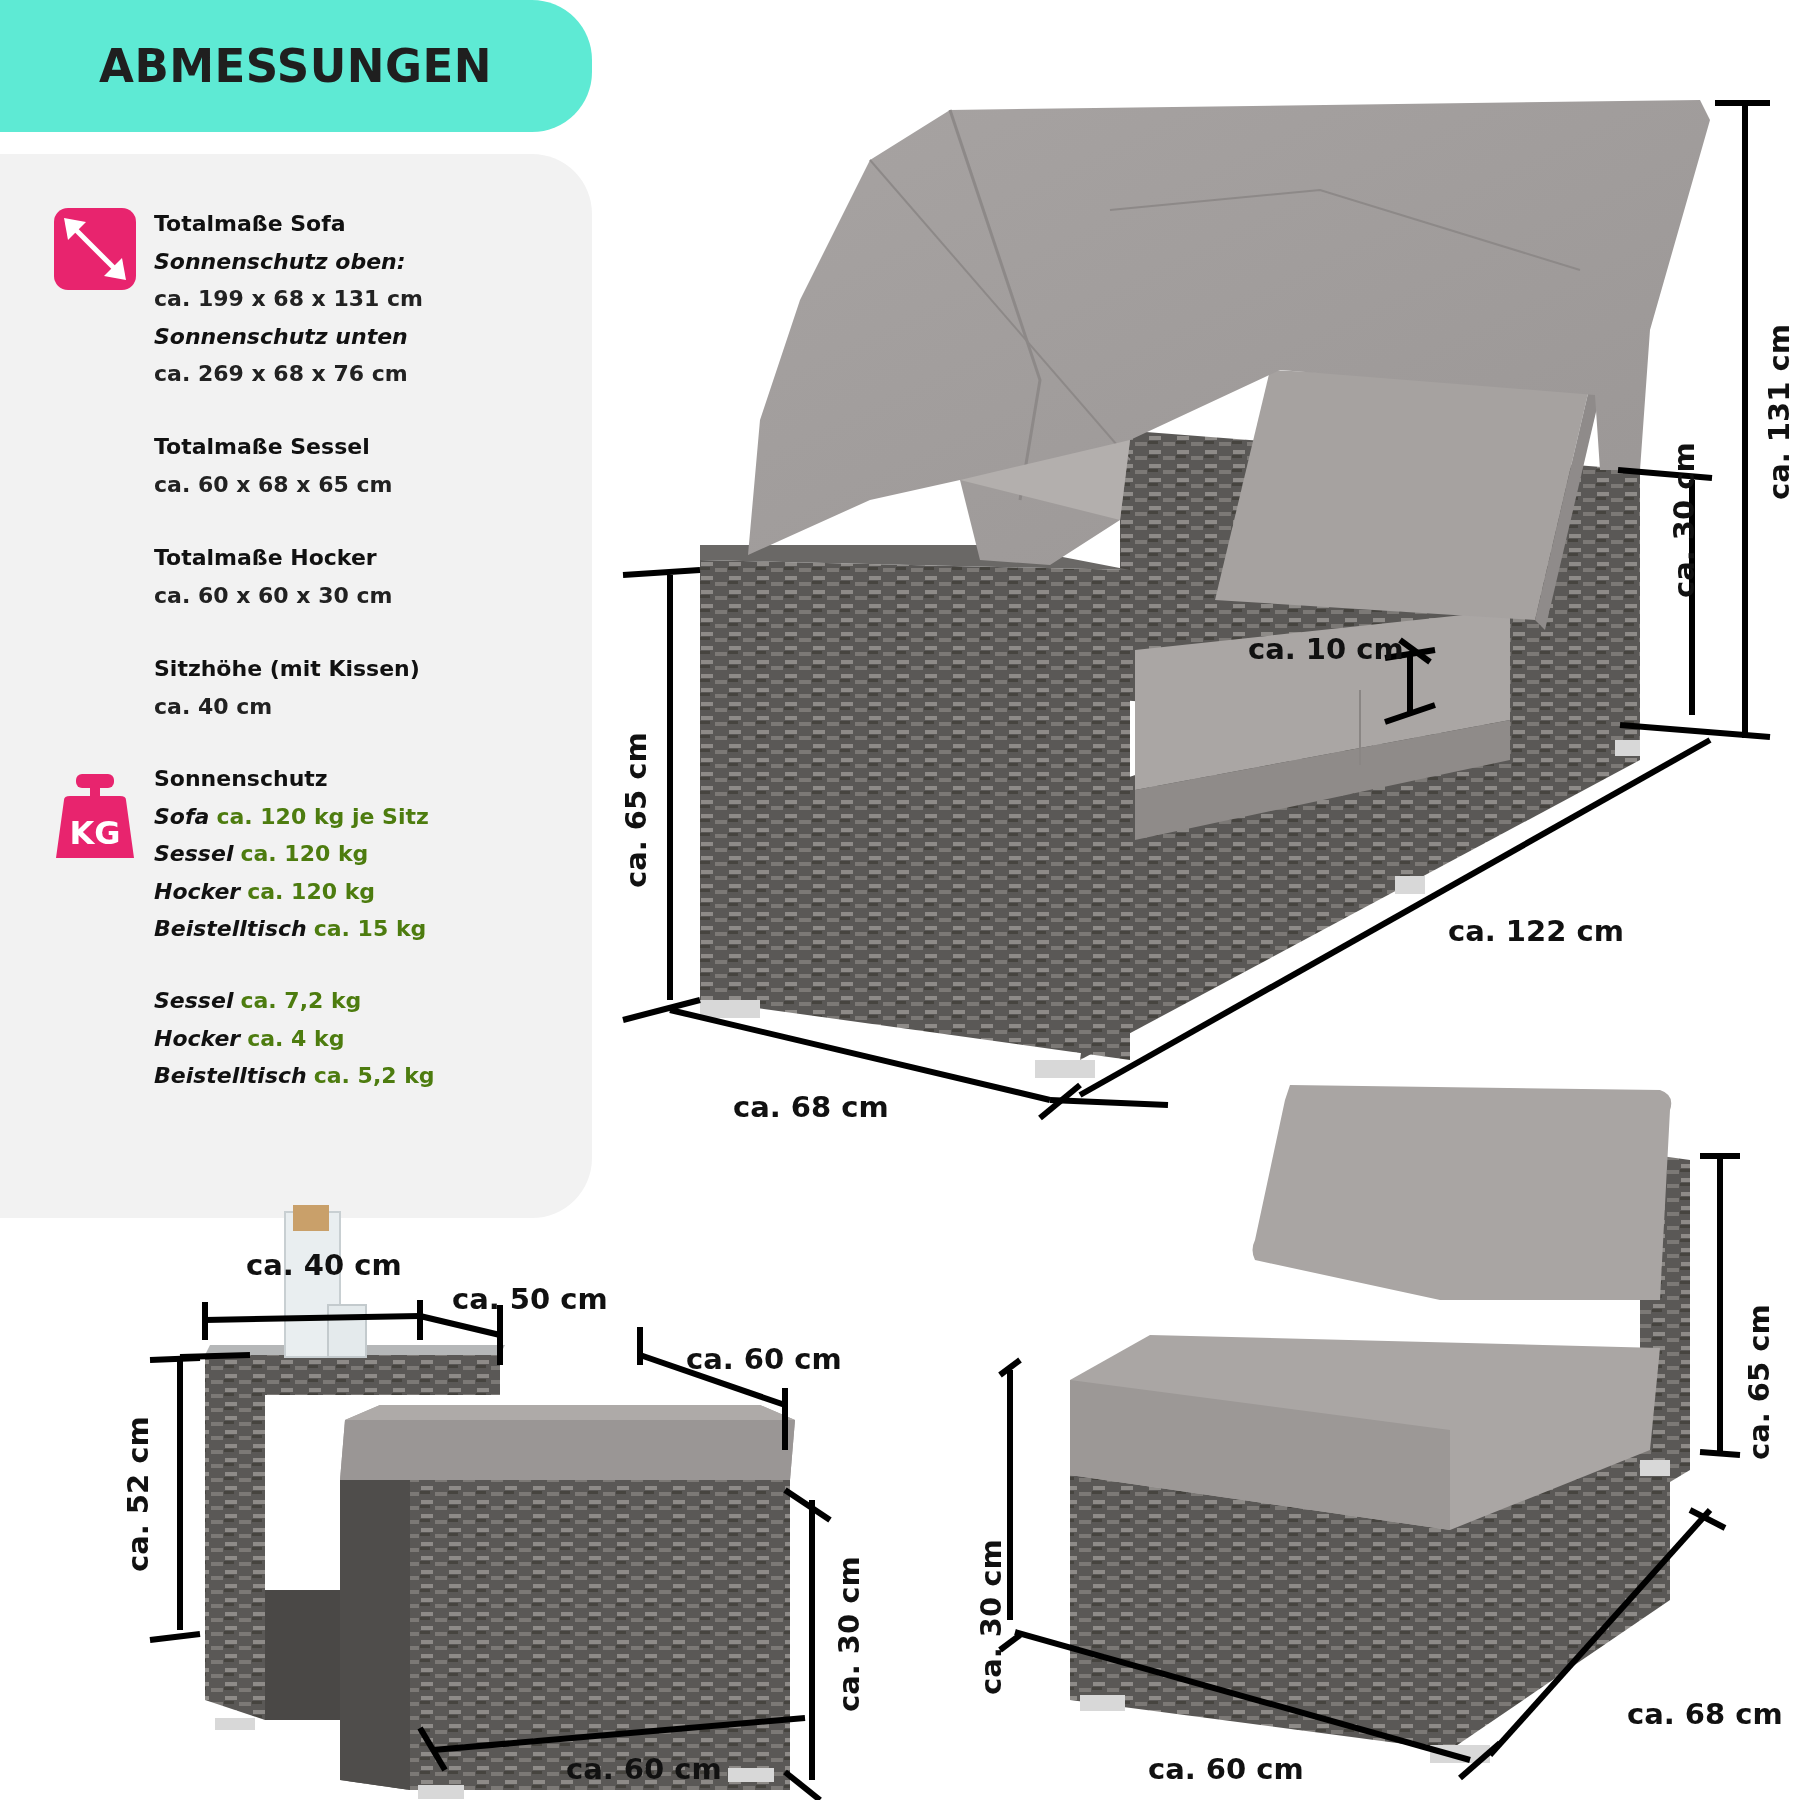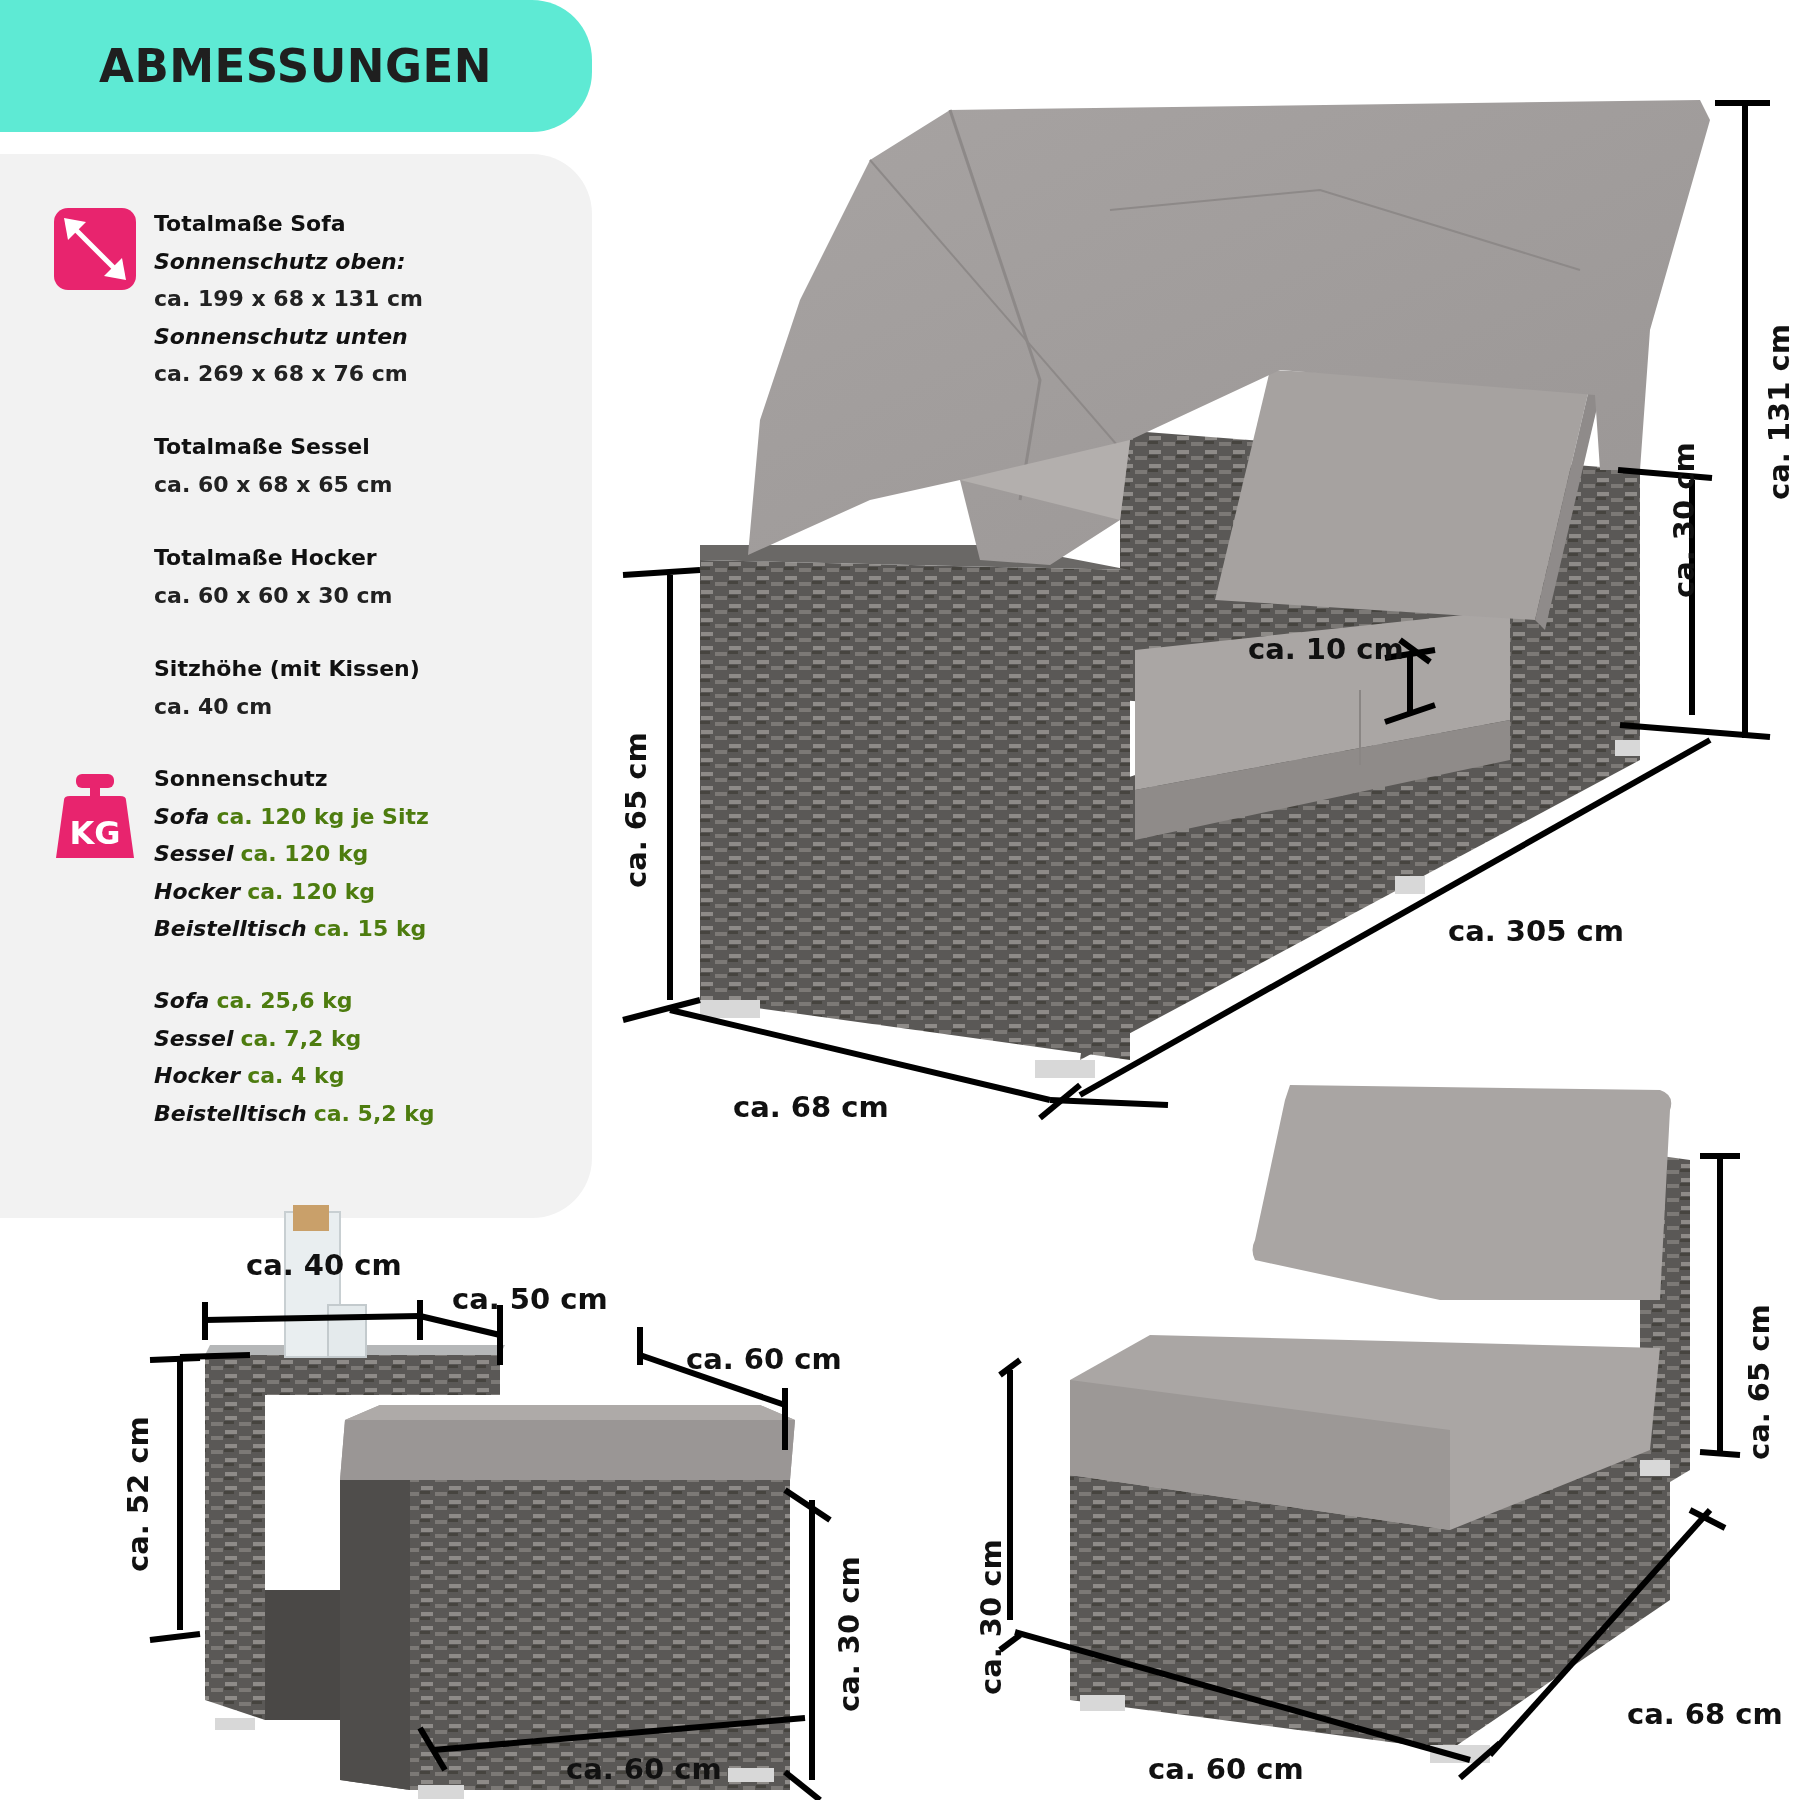--- a/index.html
+++ b/index.html
@@ -95,21 +95,20 @@
 
 <div class="spec-block" style="top:760px;">
   <div class="spec-line head">Sonnenschutz</div>
   <div class="spec-line"><span class="lab">Sofa</span> <span class="val">ca. 120 kg je Sitz</span></div>
   <div class="spec-line"><span class="lab">Sessel</span> <span class="val">ca. 120 kg</span></div>
   <div class="spec-line"><span class="lab">Hocker</span> <span class="val">ca. 120 kg</span></div>
   <div class="spec-line"><span class="lab">Beistelltisch</span> <span class="val">ca. 15 kg</span></div>
 </div>
 
 <div class="spec-block" style="top:982px;">
-  <div class="spec-line"><span class="lab">Sofa</span> <span class="val">ca. 25,6 kg</span></div>
   <div class="spec-line"><span class="lab">Sessel</span> <span class="val">ca. 7,2 kg</span></div>
   <div class="spec-line"><span class="lab">Hocker</span> <span class="val">ca. 4 kg</span></div>
   <div class="spec-line"><span class="lab">Beistelltisch</span> <span class="val">ca. 5,2 kg</span></div>
 </div>
 
 <svg class="scene" width="1800" height="1800" viewBox="0 0 1800 1800">
   <defs>
     <pattern id="rattan" width="28" height="14" patternUnits="userSpaceOnUse">
       <rect width="28" height="14" fill="#5a5856"></rect>
       <rect x="1" y="2" width="12" height="4" fill="#8e8b88"></rect>
@@ -234,21 +233,21 @@
     <line x1="1460" y1="1778" x2="1500" y2="1743"></line>
     <line x1="1490" y1="1755" x2="1710" y2="1510"></line>
     <line x1="1690" y1="1510" x2="1725" y2="1528"></line>
   </g>
 </svg>
 
 <div class="dim-label vert" style="left:1765px; top:500px;">ca. 131 cm</div>
 <div class="dim-label vert" style="left:1670px; top:598px;">ca. 30 cm</div>
 <div class="dim-label" style="left:1248px; top:635px;">ca. 10 cm</div>
 <div class="dim-label vert" style="left:622px; top:888px;">ca. 65 cm</div>
-<div class="dim-label" style="left:1448px; top:917px;">ca. 305 cm</div>
+<div class="dim-label" style="left:1448px; top:917px;">ca. 122 cm</div>
 <div class="dim-label" style="left:733px; top:1093px;">ca. 68 cm</div>
 
 <div class="dim-label" style="left:246px; top:1251px;">ca. 40 cm</div>
 <div class="dim-label" style="left:452px; top:1285px;">ca. 50 cm</div>
 <div class="dim-label vert" style="left:124px; top:1572px;">ca. 52 cm</div>
 <div class="dim-label" style="left:686px; top:1345px;">ca. 60 cm</div>
 <div class="dim-label" style="left:566px; top:1755px;">ca. 60 cm</div>
 <div class="dim-label vert" style="left:835px; top:1712px;">ca. 30 cm</div>
 
 <div class="dim-label vert" style="left:1745px; top:1460px;">ca. 65 cm</div>

